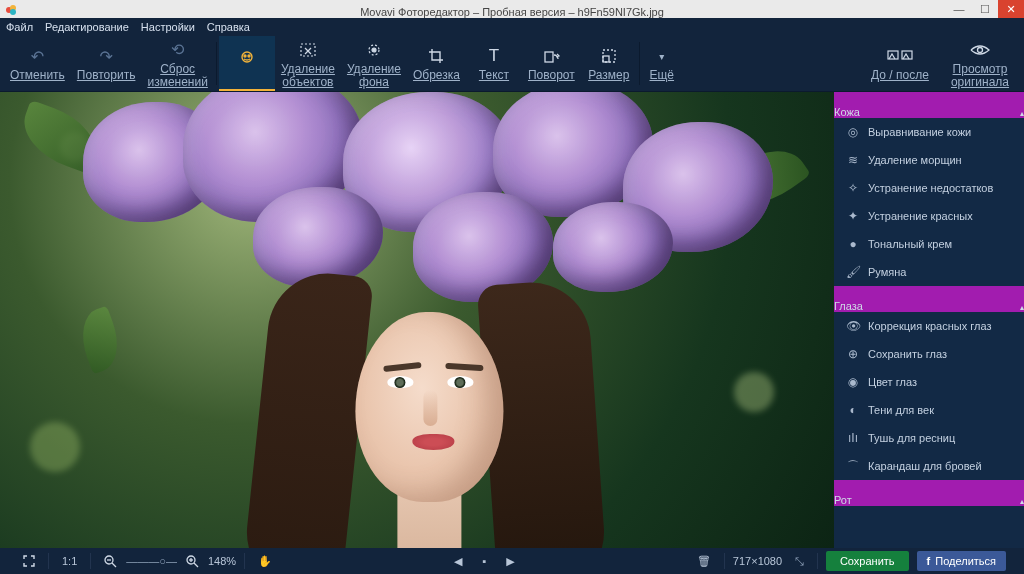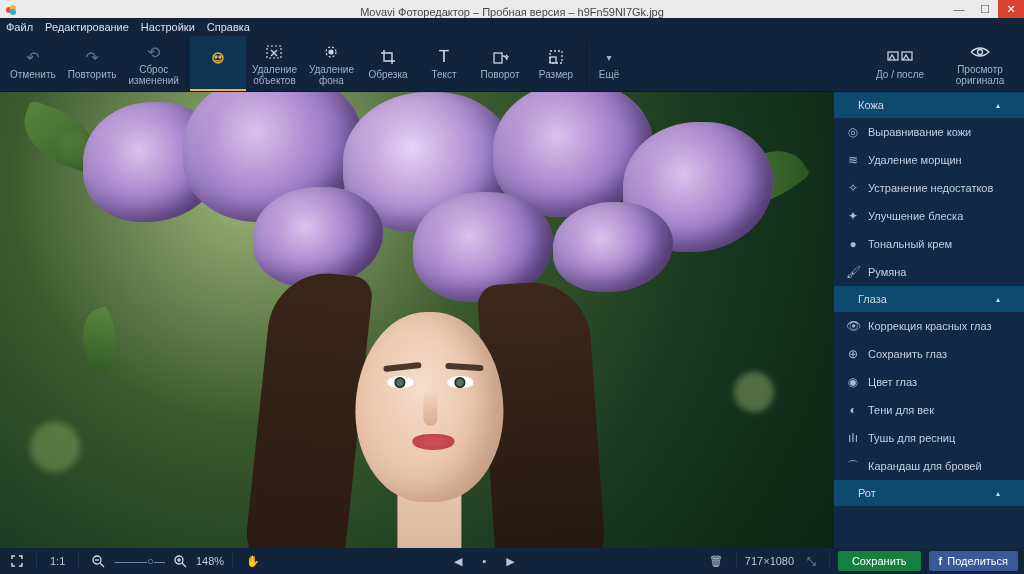--- a/index.html
+++ b/index.html
@@ -15,21 +15,21 @@
 .titlebar .winbtn.min, .titlebar .winbtn.max { color: #555; }
 
 
 .menubar { height: 18px; background: #12243c; display: flex; align-items: center; padding-left: 6px; gap: 12px; font-size: 11px; }
 .menubar span { cursor: pointer; color: #d6e0ee; }
 
 
 .toolbar { height: 56px; background: #12243c; display: flex; align-items: stretch; padding: 0 4px; border-bottom: 1px solid #0b1a2e; }
 .tool { display: flex; flex-direction: column; align-items: center; justify-content: center; padding: 2px 6px; min-width: 56px; cursor: pointer; color: #9fb2c9; }
 .tool .ic { height: 22px; display: flex; align-items: center; justify-content: center; font-size: 16px; }
-.tool .lb { font-size: 10px; line-height: 1.05; text-align: center; margin-top: 2px; white-space: pre-line; }
+.tool .lb { font-size: 12px; line-height: 1.05; text-align: center; margin-top: 2px; white-space: pre-line; text-decoration: underline; }
 .tool.dim .ic { color: #5a7394; }
 .tool.active { background: #0f3352; }
 .tool.active .ic, .tool.active .lb { color: #f2b33a; margin-top: 30px; }
 .tool.active { box-shadow: inset 0 -2px 0 #f2b33a; }
 .toolbar .sep { width: 1px; background: #0b1a2e; margin: 6px 2px; }
 .toolbar .spacer { flex: 1; }
 .tool.wide { min-width: 80px; }
 
 
 .main { display: flex; height: 456px; }
@@ -49,27 +49,27 @@
 .brow.r{top:92px;left:148px;transform:rotate(4deg);}
 .eye { position:absolute; width:26px; height:12px; background:#fff; border-radius:60% 60% 50% 50%; overflow:hidden;}
 .eye::after{content:"";position:absolute;left:7px;top:1px;width:11px;height:11px;border-radius:50%;background:radial-gradient(circle,#5d6c58 40%,#1d2b1a 60%,#000 100%);}
 .eye.l{top:104px;left:90px;}
 .eye.r{top:104px;left:150px;}
 .nose{position:absolute;top:118px;left:126px;width:14px;height:36px;background:linear-gradient(180deg,transparent,#d9ae93);border-radius:8px;}
 .lips{position:absolute;top:162px;left:115px;width:42px;height:16px;background:radial-gradient(ellipse,#cc4d55 30%,#b33b44 100%);border-radius:50% 50% 60% 60%;}
 
 
 .panel { width: 190px; background: #122945; display: flex; flex-direction: column; overflow: hidden; }
-.section-hdr { height: 26px; display: flex; align-items: center; justify-content: space-between; padding: 0 24px; background: #0c4a6e; font-size: 11px; color: #cfd9e6; cursor: pointer; }
+.section-hdr { height: 26px; display: flex; align-items: flex-end; justify-content: space-between; padding: 0 0; background: #a21caf; font-size: 11px; color: #cfd9e6; cursor: pointer; }
 .section-hdr .caret { font-size: 8px; }
 .panel-item { height: 28px; display: flex; align-items: center; gap: 8px; padding: 0 12px; font-size: 11px; color: #c3d0e0; cursor: pointer; }
 .panel-item .pi { width: 14px; text-align: center; font-size: 12px; color: #aab9cd; }
 
 
-.statusbar { height: 26px; background: #12243c; display: flex; align-items: center; padding: 0 6px; gap: 8px; font-size: 11px; color: #b8c6d8; }
+.statusbar { height: 26px; background: #12243c; display: flex; align-items: center; padding: 0 18px; gap: 8px; font-size: 11px; color: #b8c6d8; }
 .statusbar .sb-btn { padding: 3px 5px; cursor: pointer; display: flex; align-items: center; gap: 3px; }
 .statusbar .sep { width: 1px; height: 16px; background: #22344f; }
 .statusbar .group { display: flex; align-items: center; gap: 4px; }
 .statusbar .spacer { flex: 1; }
 .statusbar .nav { display: flex; gap: 10px; }
 .btn-save { background: #15803d; color: #fff; padding: 4px 14px; border-radius: 2px; cursor: pointer; font-size: 11px; }
 .btn-share { background: #3b5998; color: #fff; padding: 4px 10px; border-radius: 2px; cursor: pointer; font-size: 11px; display: flex; align-items: center; gap: 5px; }
 .btn-share .f { font-weight: bold; font-family: Arial; }
 
 svg { display: block; }
@@ -255,21 +255,21 @@
     <div class="panel-item">
         <span class="pi">≋</span>
         <span>Удаление морщин</span>
       </div>
     <div class="panel-item">
         <span class="pi">✧</span>
         <span>Устранение недостатков</span>
       </div>
     <div class="panel-item">
         <span class="pi">✦</span>
-        <span>Улучшение блеска</span>
+        <span>Устранение красных</span>
       </div>
     <div class="panel-item">
         <span class="pi">●</span>
         <span>Тональный крем</span>
       </div>
     <div class="panel-item">
         <span class="pi">🖌</span>
         <span>Румяна</span>
       </div>
 

